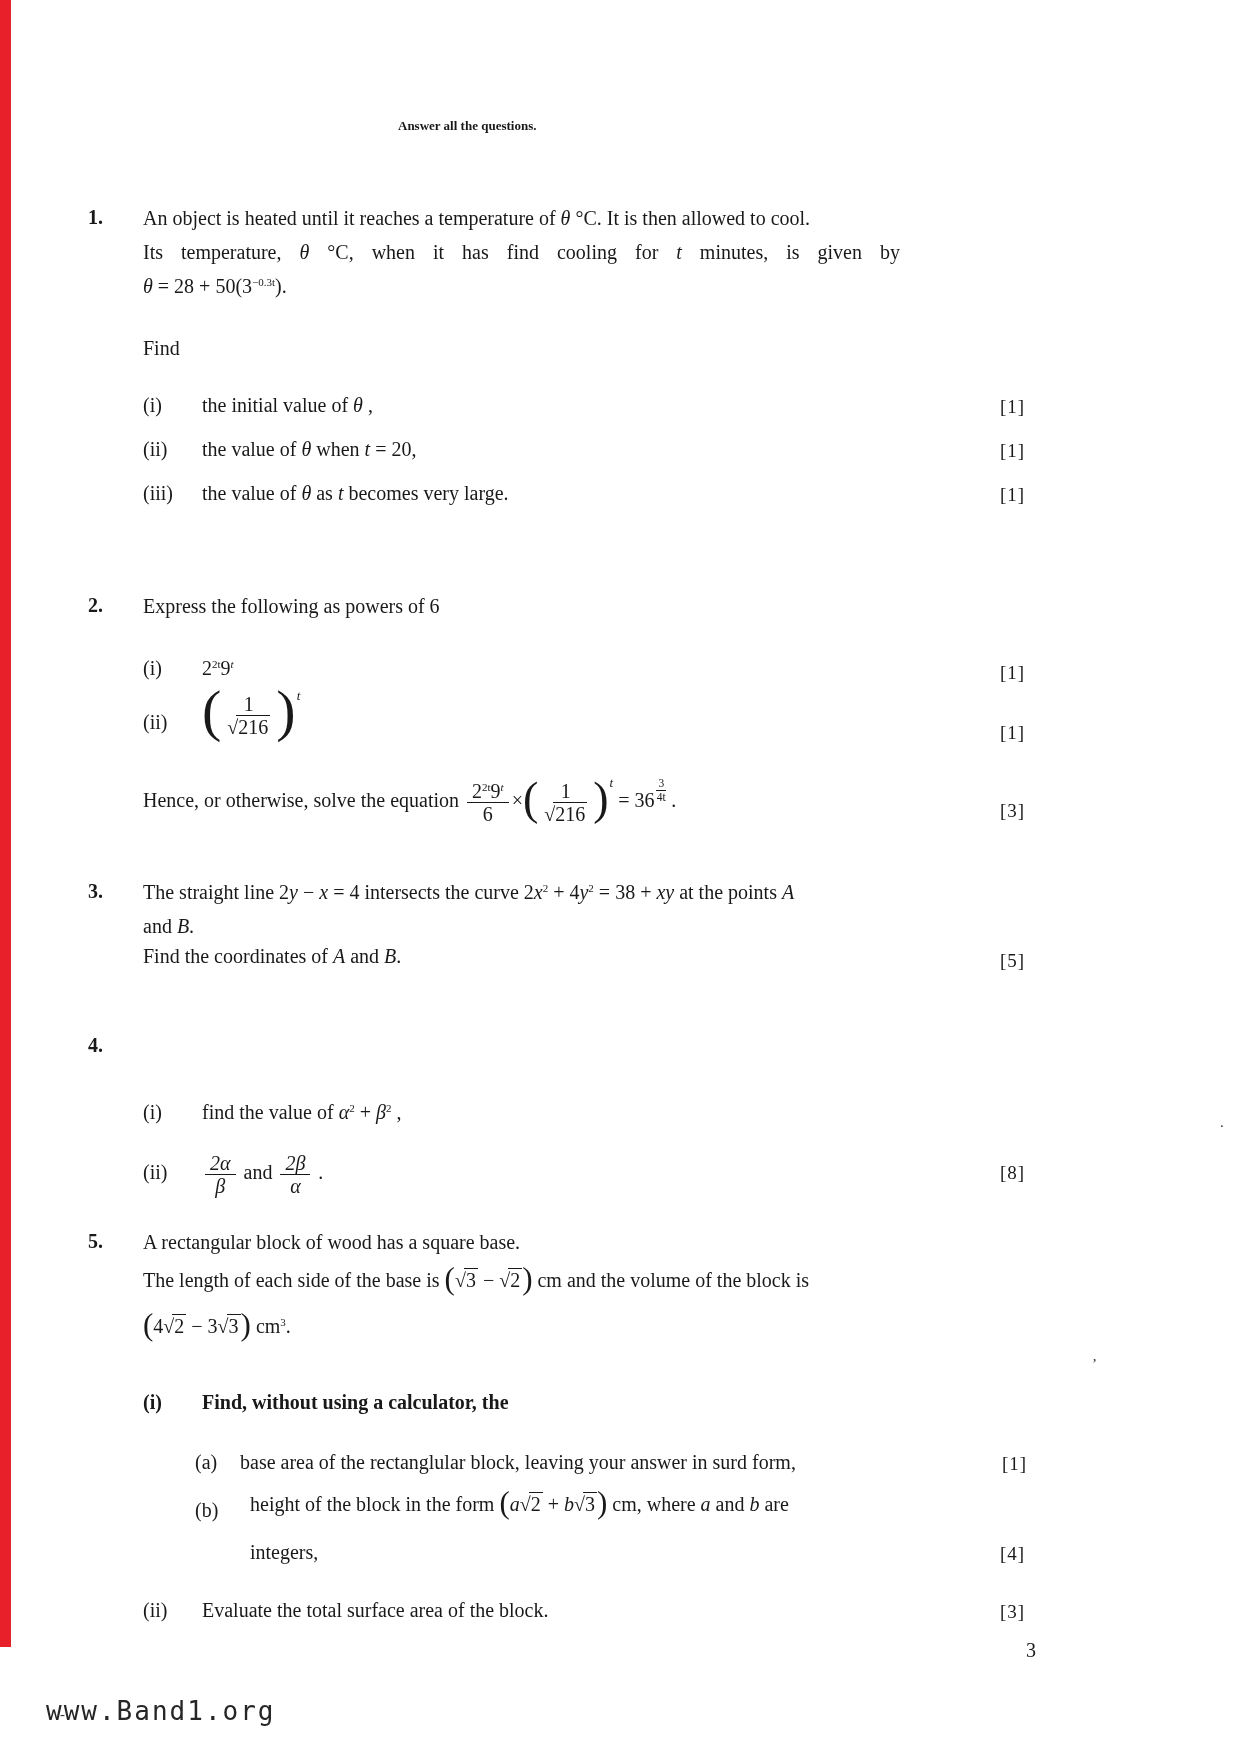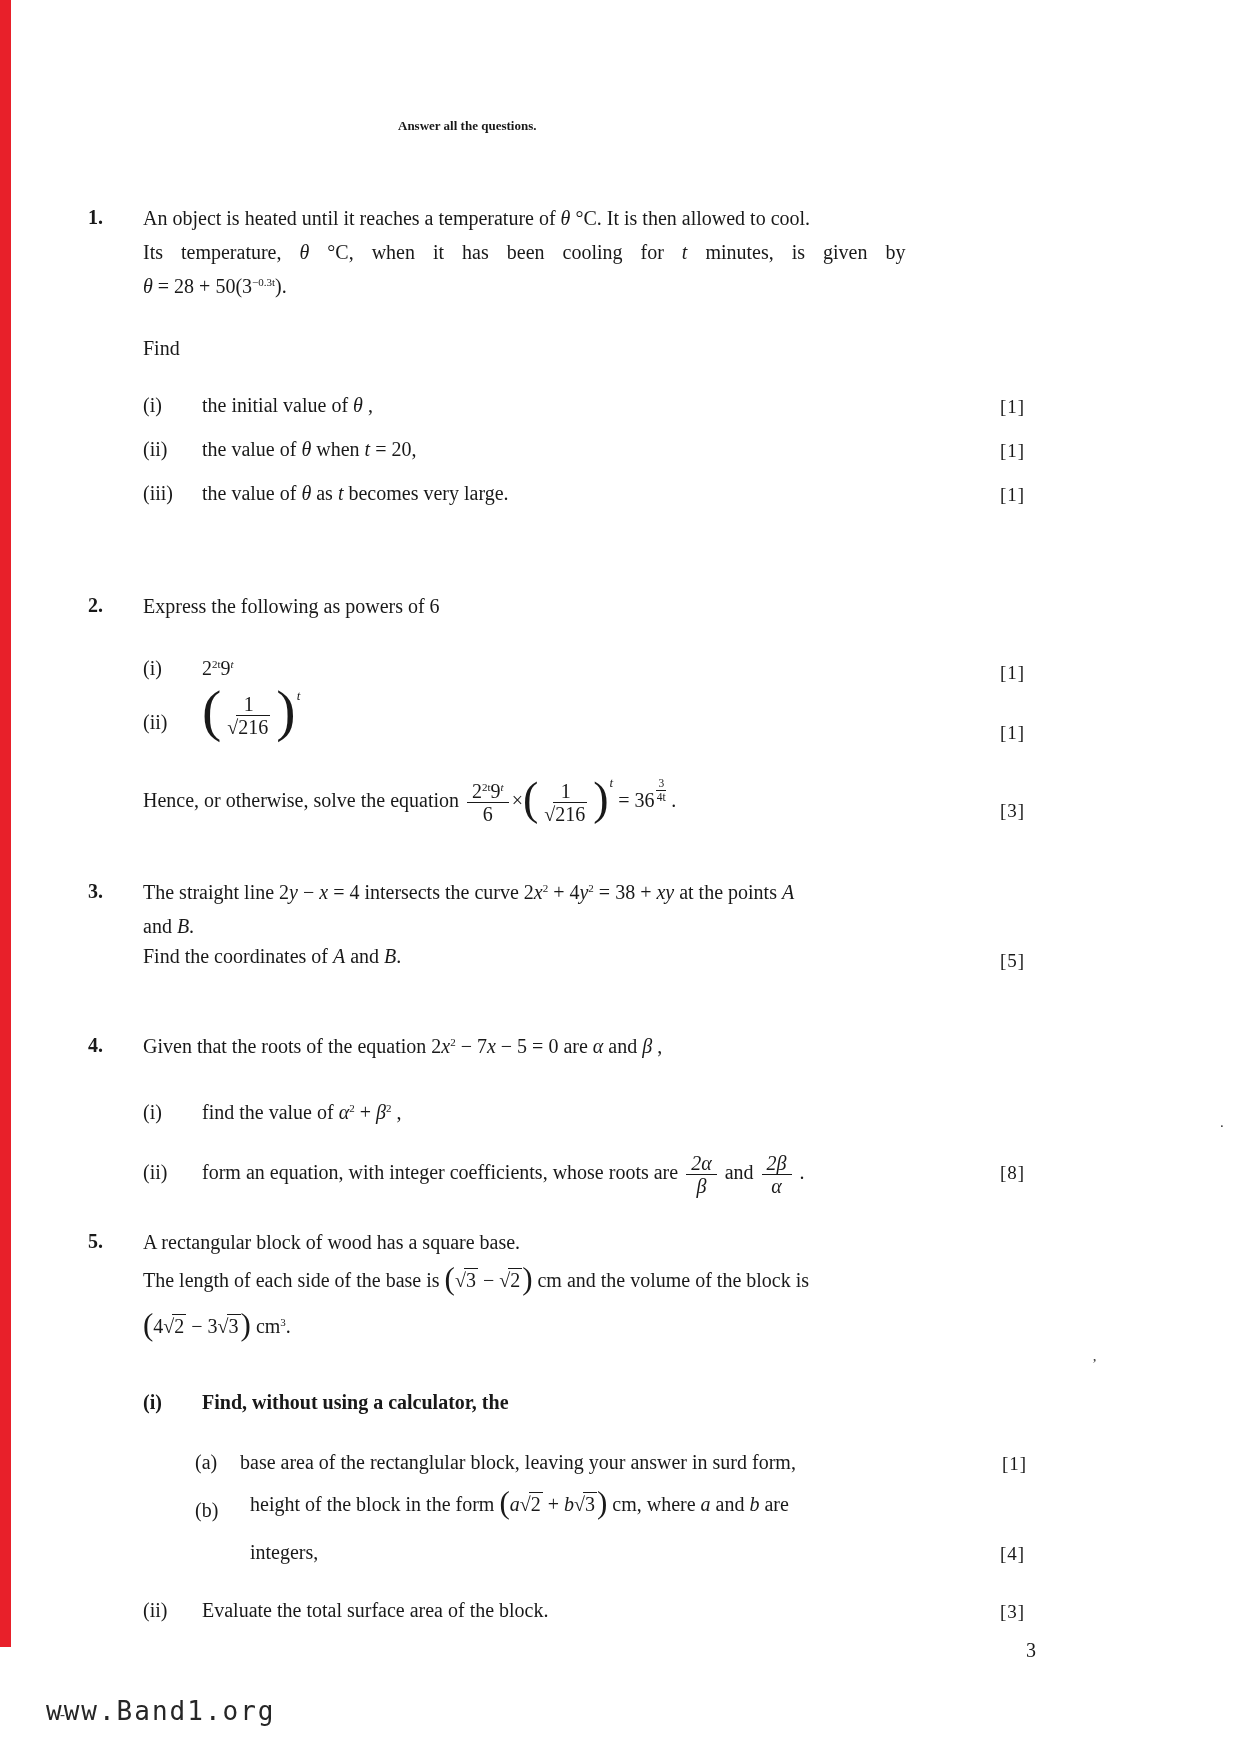--- a/index.html
+++ b/index.html
@@ -33,21 +33,21 @@
 </head>
 <body>
 
 <div class="page">
   <div class="redbar"></div>
 
   <div class="abs t b" style="left:398px;top:118px;font-size:13px">Answer all the questions.</div>
 
   <div class="abs qnum" style="left:88px;top:206px">1.</div>
   <div class="abs t" style="left:143px;top:206px"><span>An object is heated until it reaches a temperature of </span><span class="i">θ</span><span> °C. It is then allowed to cool.</span></div>
-  <div class="abs t justfy" style="left:143px;top:240px;width:800px"><span>Its temperature, </span><span class="i">θ</span><span> °C, when it has been cooling for </span><span class="i">t</span><span> minutes, is given by</span></div>
+  <div class="abs t justfy" style="left:143px;top:240px;width:800px"><span>Its temperature, </span><span class="i">θ</span><span> °C, when it has find cooling for </span><span class="i">t</span><span> minutes, is given by</span></div>
   <div class="abs t" style="left:143px;top:274px"><span class="i">θ</span><span> = 28 + 50(3</span><span class="sup">−0.3t</span><span>).</span></div>
   <div class="abs t" style="left:143px;top:336px">Find</div>
 
   <div class="abs t" style="left:143px;top:393px">(i)</div>
   <div class="abs t" style="left:202px;top:393px"><span>the initial value of </span><span class="i">θ</span><span> ,</span></div>
   <div class="abs marks" style="left:1000px;top:396px">[1]</div>
 
   <div class="abs t" style="left:143px;top:437px">(ii)</div>
   <div class="abs t" style="left:202px;top:437px"><span>the value of </span><span class="i">θ</span><span> when </span><span class="i">t</span><span> = 20,</span></div>
   <div class="abs marks" style="left:1000px;top:440px">[1]</div>
@@ -70,27 +70,26 @@
   <div class="abs t" style="left:143px;top:772px;line-height:56px"><span>Hence, or otherwise, solve the equation </span><span class="frac"><span class="fn"><span>2</span><span class="sup">2t</span><span>9</span><span class="sup i">t</span></span><span class="fd">6</span></span><span>×</span><span class="bp">(</span><span class="frac"><span class="fn">1</span><span class="fd"><span class="sq">√</span><span class="rd">216</span></span></span><span class="bp">)</span><span class="psup i">t</span><span> = 36</span><span class="supfrac"><span class="fn">3</span><span>4t</span></span><span> .</span></div>
   <div class="abs marks" style="left:1000px;top:800px">[3]</div>
 
   <div class="abs qnum" style="left:88px;top:880px">3.</div>
   <div class="abs t" style="left:143px;top:880px;width:880px"><span>The straight line </span><span>2</span><span class="i">y</span><span> − </span><span class="i">x</span><span> = 4</span><span> intersects the curve </span><span>2</span><span class="i">x</span><span class="sup">2</span><span> + 4</span><span class="i">y</span><span class="sup">2</span><span> = 38 + </span><span class="i">xy</span><span> at the points </span><span class="i">A</span></div>
   <div class="abs t" style="left:143px;top:914px"><span>and </span><span class="i">B</span><span>.</span></div>
   <div class="abs t" style="left:143px;top:944px"><span>Find the coordinates of </span><span class="i">A</span><span> and </span><span class="i">B</span><span>.</span></div>
   <div class="abs marks" style="left:1000px;top:950px">[5]</div>
 
   <div class="abs qnum" style="left:88px;top:1034px">4.</div>
-  <div class="abs t" style="left:143px;top:1034px"><span>Given that the roots of the equation </span><span>2</span><span class="i">x</span><span class="sup">2</span><span> − 7</span><span class="i">x</span><span> − 5 = 0</span><span> are </span><span class="i">α</span><span> and </span><span class="i">β</span><span> ,</span></div>
 
   <div class="abs t" style="left:143px;top:1100px">(i)</div>
   <div class="abs t" style="left:202px;top:1100px"><span>find the value of </span><span class="i">α</span><span class="sup">2</span><span> + </span><span class="i">β</span><span class="sup">2</span><span> ,</span></div>
 
   <div class="abs t" style="left:143px;top:1146px;line-height:52px">(ii)</div>
-  <div class="abs t" style="left:202px;top:1146px;line-height:52px"><span>form an equation, with integer coefficients, whose roots are </span><span class="frac"><span class="fn i">2α</span><span class="fd i">β</span></span><span> and </span><span class="frac"><span class="fn i">2β</span><span class="fd i">α</span></span><span> .</span></div>
+  <div class="abs t" style="left:202px;top:1146px;line-height:52px"><span class="frac"><span class="fn i">2α</span><span class="fd i">β</span></span><span> and </span><span class="frac"><span class="fn i">2β</span><span class="fd i">α</span></span><span> .</span></div>
   <div class="abs marks" style="left:1000px;top:1162px">[8]</div>
 
   <div class="abs qnum" style="left:88px;top:1230px">5.</div>
   <div class="abs t" style="left:143px;top:1230px">A rectangular block of wood has a square base.</div>
   <div class="abs t" style="left:143px;top:1262px;line-height:36px"><span>The length of each side of the base is </span><span class="bp5">(</span><span class="sq">√</span><span class="rd">3</span><span> − </span><span class="sq">√</span><span class="rd">2</span><span class="bp5">)</span><span> cm and the volume of the block is</span></div>
   <div class="abs t" style="left:143px;top:1308px;line-height:36px"><span class="bp5">(</span><span>4</span><span class="sq">√</span><span class="rd">2</span><span> − 3</span><span class="sq">√</span><span class="rd">3</span><span class="bp5">)</span><span> cm</span><span class="sup">3</span><span>.</span></div>
 
   <div class="abs t b" style="left:143px;top:1390px">(i)</div>
   <div class="abs t b" style="left:202px;top:1390px">Find, without using a calculator, the</div>
 

